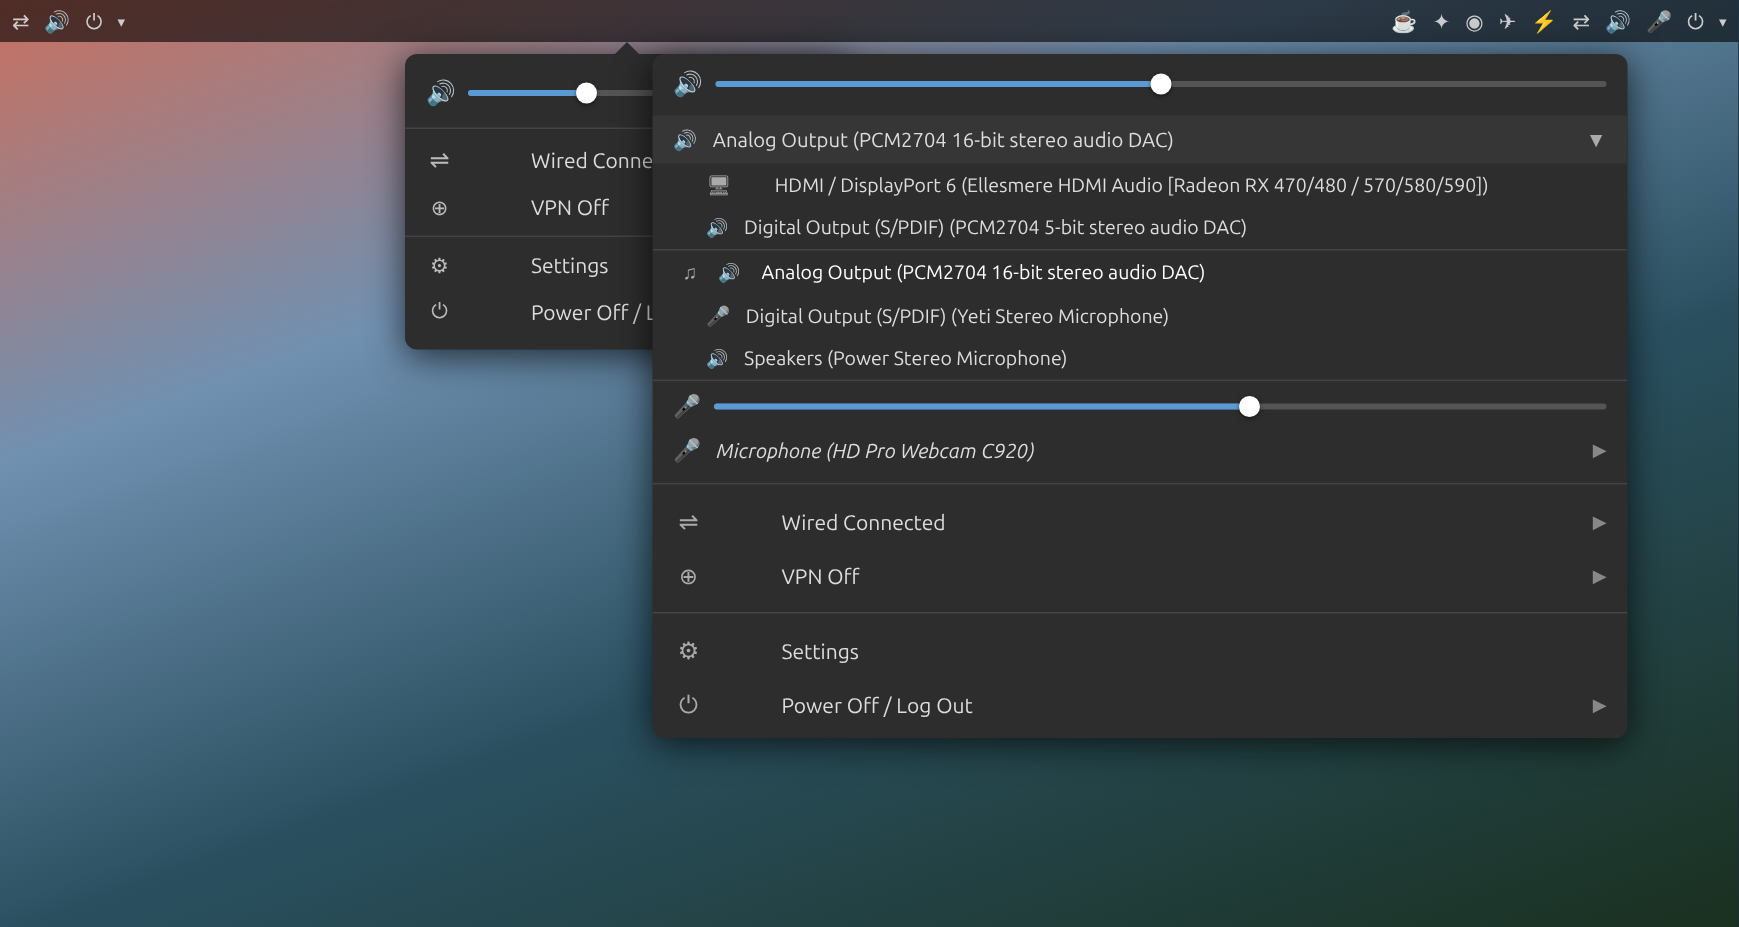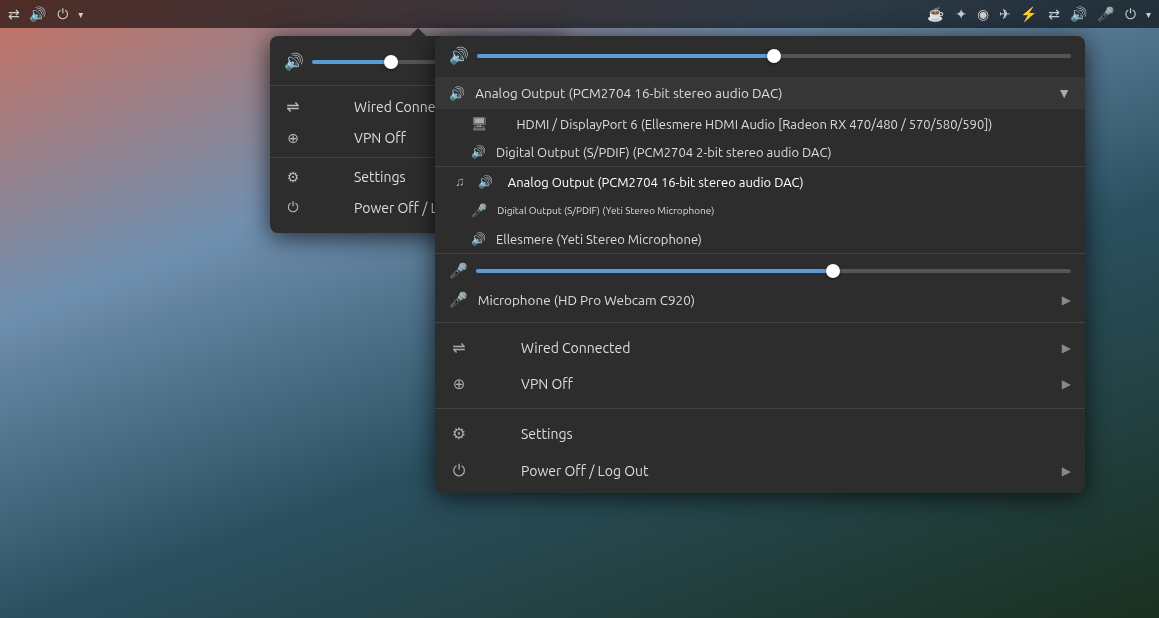--- a/index.html
+++ b/index.html
@@ -315,55 +315,55 @@
     <span class="dropdown-arrow">▼</span>
   </div>
 
   <div class="audio-device-option">
     <span style="font-size:13px; color:#aaa;">🖥</span>
     <span style="font-size:13px;padding-left:19px;">HDMI / DisplayPort 6 (Ellesmere HDMI Audio [Radeon RX 470/480 / 570/580/590])</span>
   </div>
 
   <div class="audio-device-option">
     <span style="font-size:12px; color:#aaa;">🔊</span>
-    <span style="font-size:13px;">Digital Output (S/PDIF) (PCM2704 2-bit stereo audio DAC)</span>
+    <span style="font-size:13px;">Digital Output (S/PDIF) (PCM2704 5-bit stereo audio DAC)</span>
   </div>
 
   <div class="section-divider"></div>
 
   <div class="audio-device-option selected-option" style="padding-left: 20px;">
     <span style="font-size:13px; color:#aaa; margin-right:4px;">♫</span>
     <span style="font-size:12px; color:#aaa; margin-right:4px;">🔊</span>
     <span style="font-size:13px;">Analog Output (PCM2704 16-bit stereo audio DAC)</span>
   </div>
 
   <div class="audio-device-option">
     <span style="font-size:13px; color:#aaa;">🎤</span>
-    <span style="font-size:10px;">Digital Output (S/PDIF) (Yeti Stereo Microphone)</span>
+    <span style="font-size:13px;">Digital Output (S/PDIF) (Yeti Stereo Microphone)</span>
   </div>
 
   <div class="audio-device-option">
     <span style="font-size:12px; color:#aaa;">🔊</span>
-    <span style="font-size:13px;">Ellesmere (Yeti Stereo Microphone)</span>
+    <span style="font-size:13px;">Speakers (Power Stereo Microphone)</span>
   </div>
 
   <div class="section-divider"></div>
 
   <div class="mic-volume-row">
     <span style="font-size:15px; color:#aaa;">🎤</span>
     <div class="slider-container">
       <div class="slider-track"></div>
       <div class="slider-fill" style="width:60%;"></div>
       <div class="slider-thumb" style="left:60%;"></div>
     </div>
   </div>
 
   <div class="mic-device-row">
     <span style="font-size:15px; color:#aaa;">🎤</span>
-    <span style="flex:1; font-size:13.5px;">Microphone (HD Pro Webcam C920)</span>
+    <span style="flex:1; font-size:13.5px;font-style:italic;">Microphone (HD Pro Webcam C920)</span>
     <span class="arrow-right">▶</span>
   </div>
 
   <div class="separator" style="margin: 6px 0;"></div>
 
   <div class="menu-item">
     <span style="font-size:16px; color:#aaa; width:20px; text-align:center;">⇌</span>
     <span class="item-label">Wired Connected</span>
     <span class="arrow">▶</span>
   </div>

